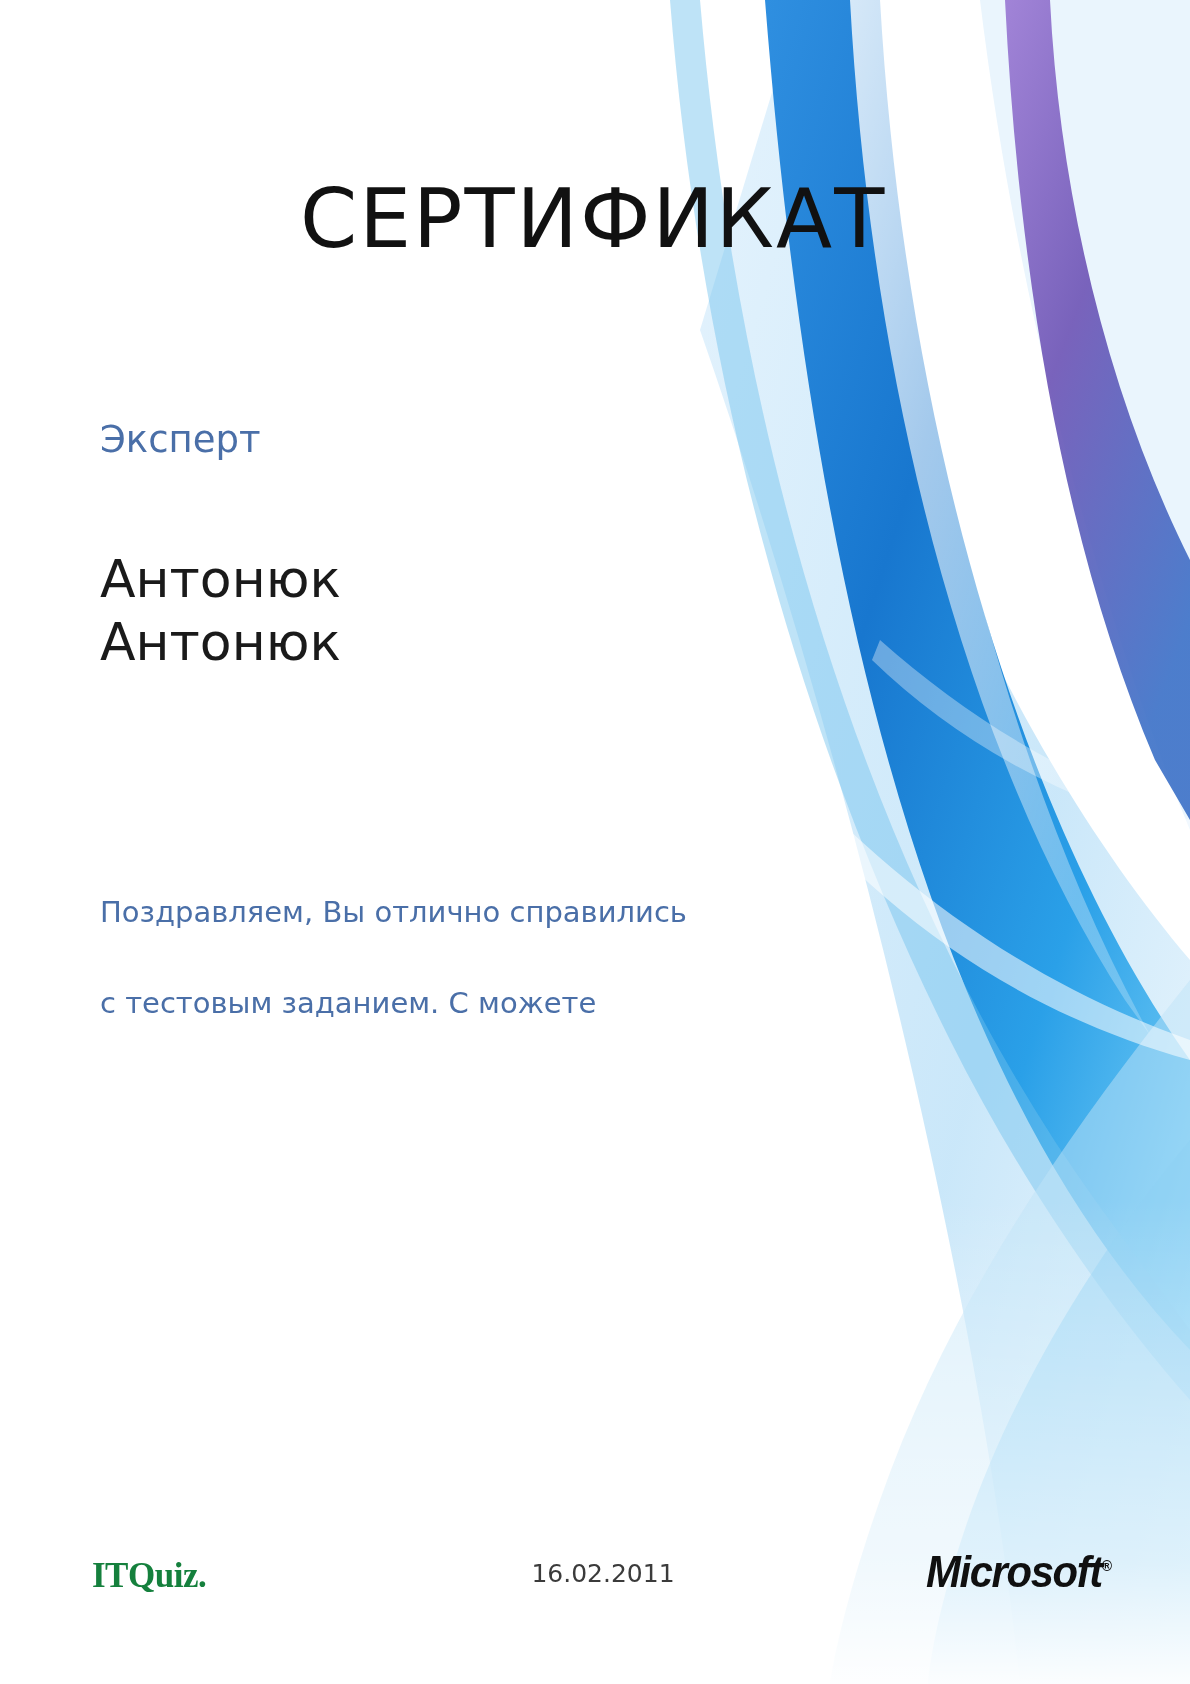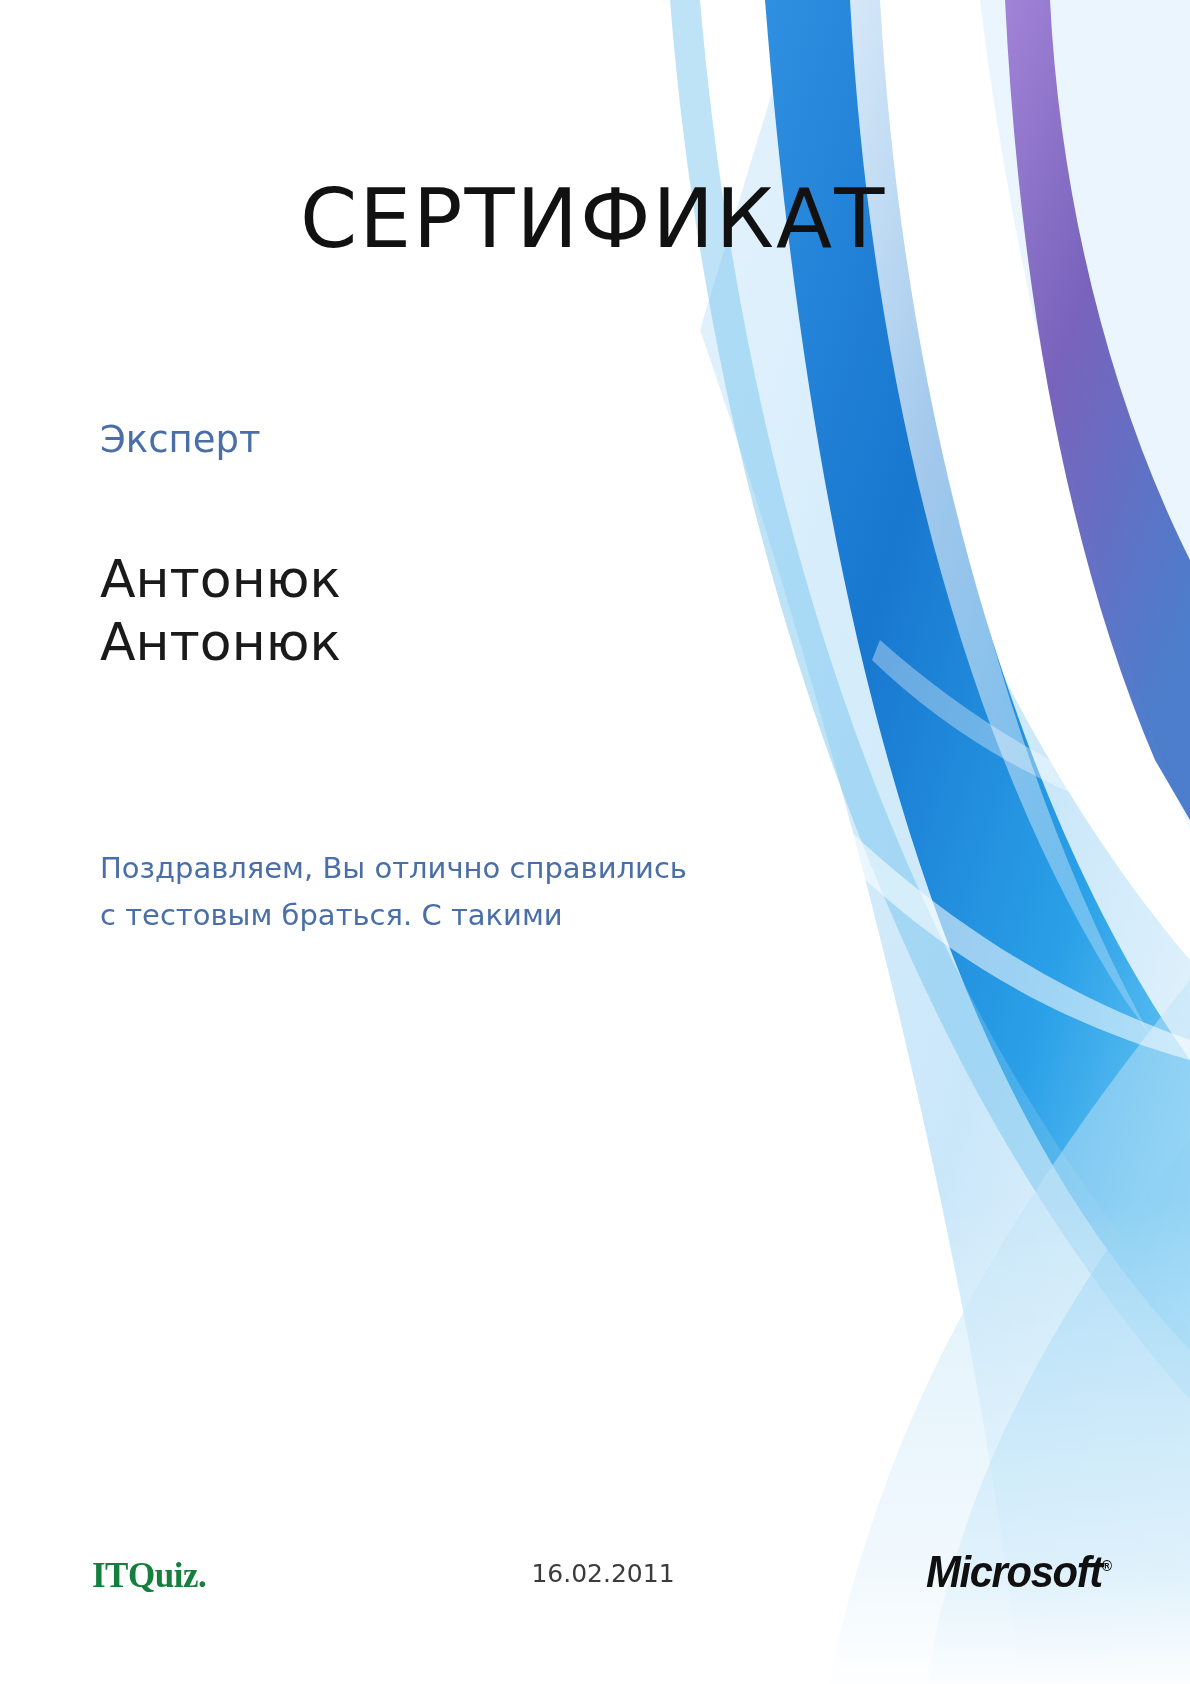--- a/index.html
+++ b/index.html
@@ -73,20 +73,21 @@
     left: 100px;
     top: 845px;
     width: 680px;
     font-size: 29px;
     line-height: 1.62;
     color: #4a6fa8;
     font-weight: 400;
   }
   .message .line {
     display: block;
+    margin-top: 44px;
   }
 
   
   .footer-brand {
     position: absolute;
     left: 92px;
     bottom: 88px;
     font-size: 35px;
     font-weight: bold;
     color: #15803d;
@@ -185,21 +186,21 @@
 
   <div class="level">Эксперт</div>
 
   <div class="recipient">
     <span class="line">Антонюк</span>
     <span class="line">Антонюк</span>
   </div>
 
   <div class="message">
     <span class="line">Поздравляем, Вы отлично справились</span>
-    <span class="line">с тестовым браться. С такими</span>
+    <span class="line">с тестовым заданием. С можете</span>
   </div>
 
   <div class="footer-brand">ITQuiz.</div>
 
   <div class="footer-date">16.02.2011</div>
 
   <div class="footer-logo">
     <span>Microsoft</span><span class="reg">®</span>
   </div>
 

